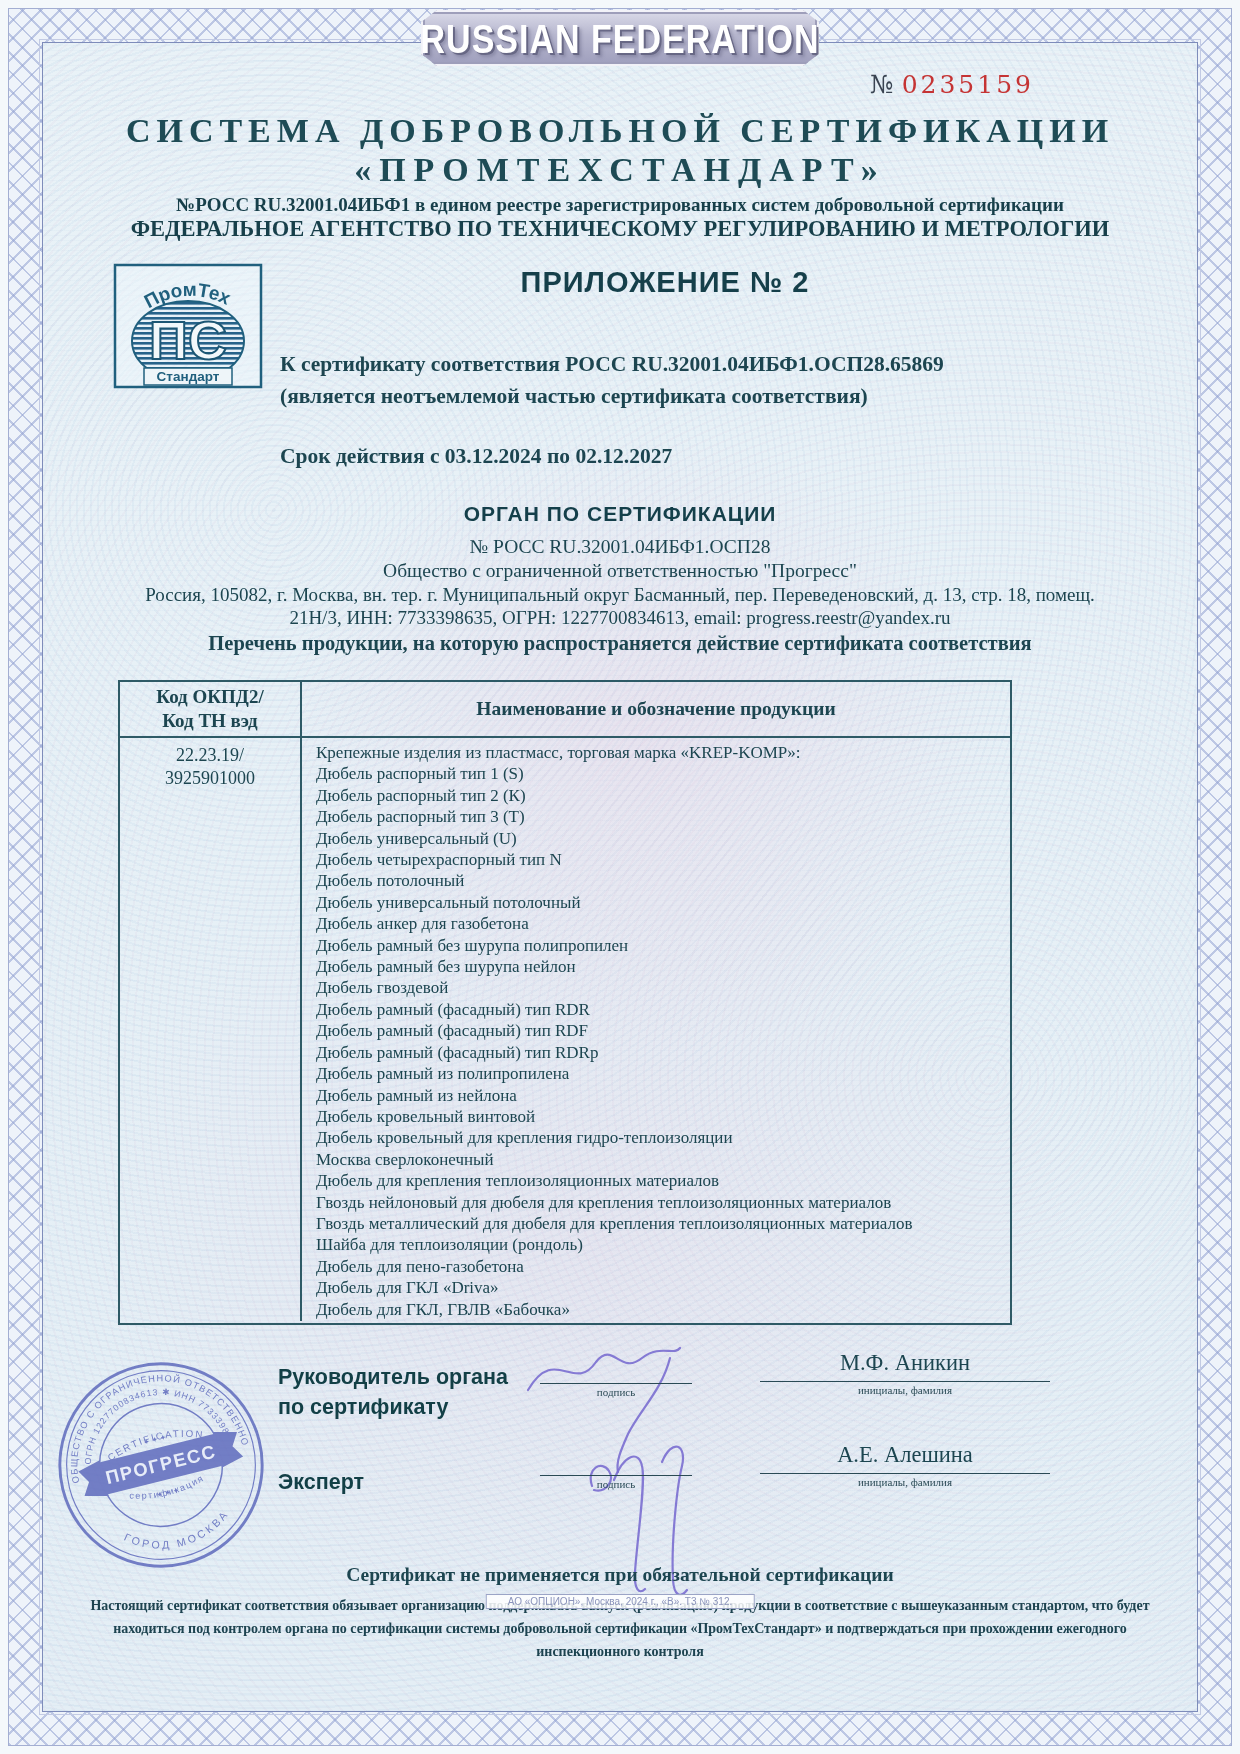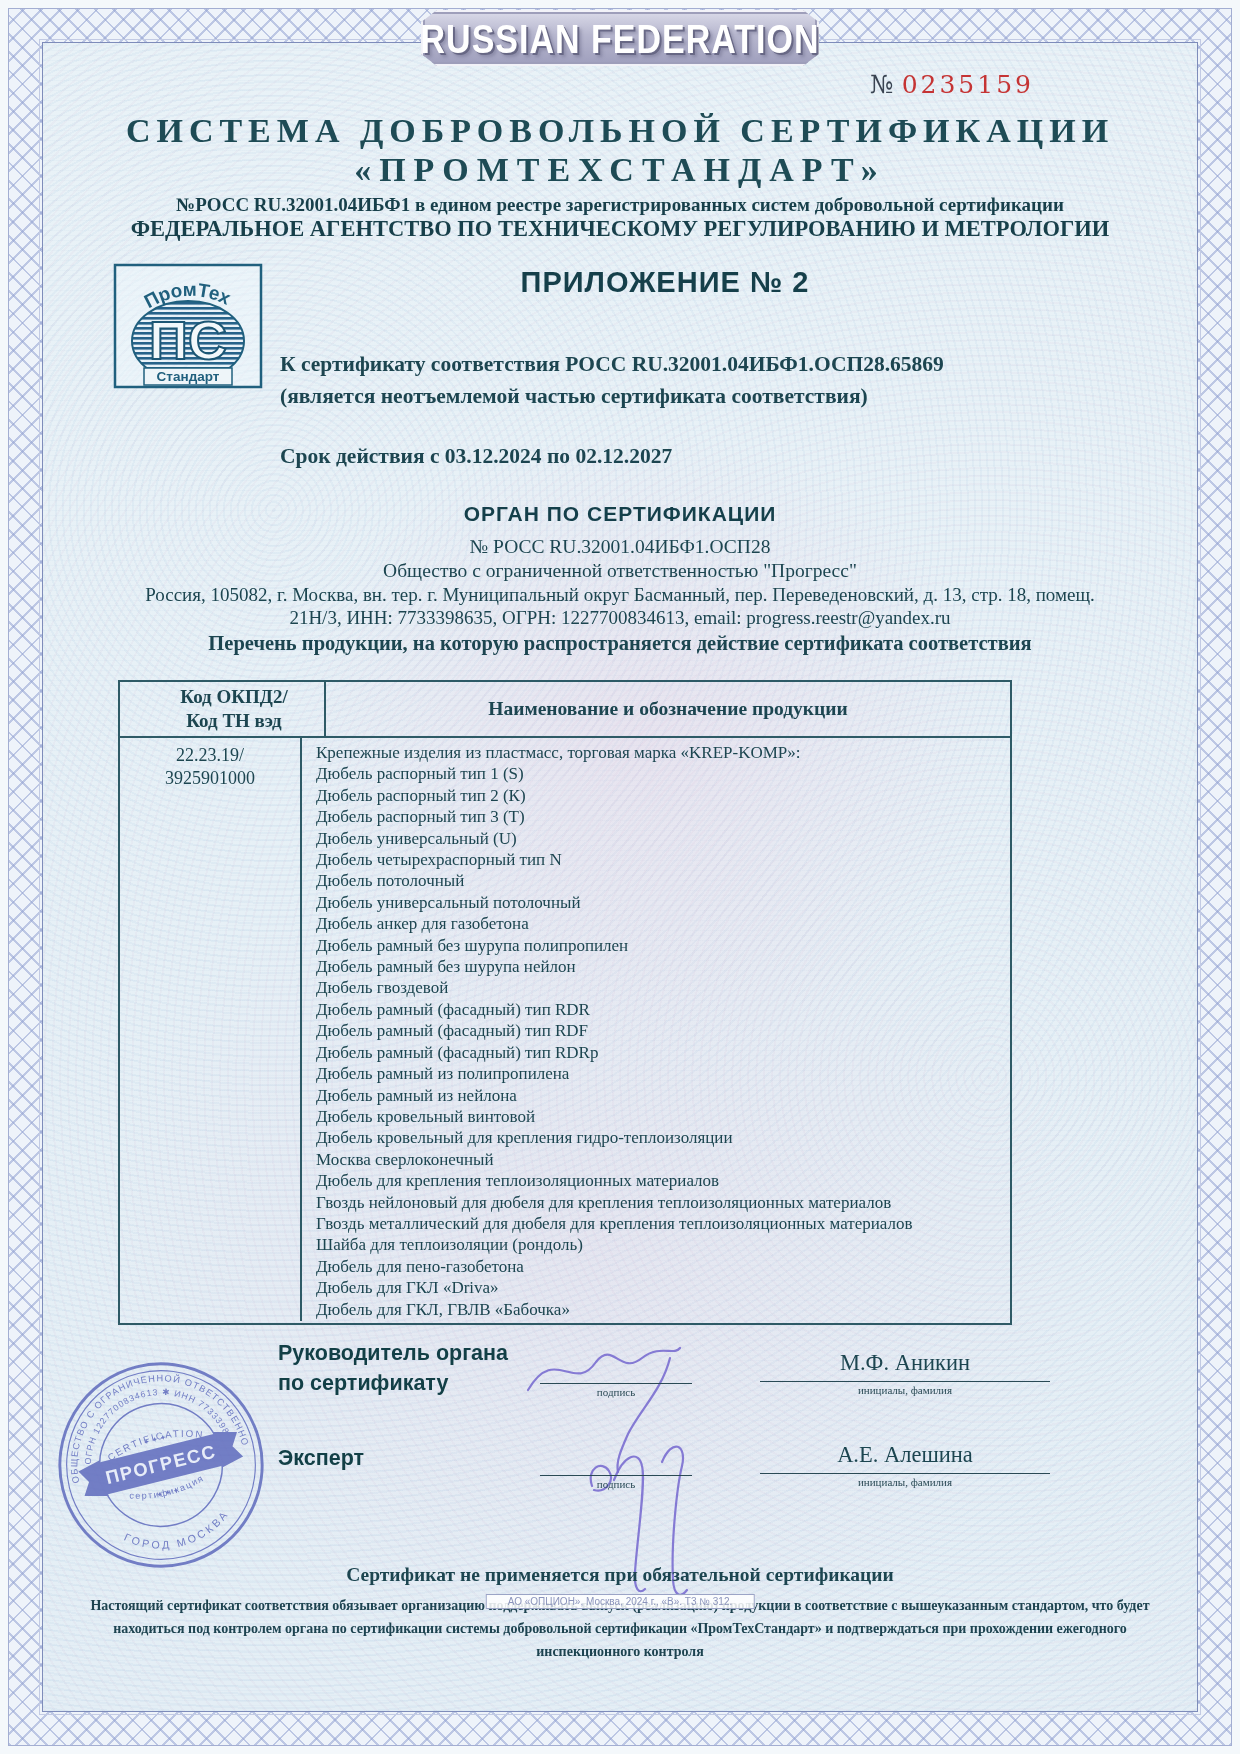--- a/index.html
+++ b/index.html
@@ -74,29 +74,29 @@
   .org-heading { top: 502px; font-family: "Liberation Sans", sans-serif; font-size: 21px; font-weight: 700; letter-spacing: 1px; color: #143f4a; }
   .org-number  { top: 536px; font-size: 19.5px; }
   .org-name    { top: 560px; font-size: 19.5px; }
   .addr1       { top: 584px; font-size: 19px; }
   .addr2       { top: 607px; font-size: 19px; }
   .products-heading { top: 632px; font-size: 20.5px; font-weight: 700; }
 
   
   .table { left: 118px; top: 680px; width: 894px; height: 645px; border: 2px solid #2e5a66; }
   .thead { display: flex; height: 56px; border-bottom: 2px solid #2e5a66; }
-  .th1 { width: 182px; border-right: 2px solid #2e5a66; display: flex; flex-direction: column; justify-content: center; text-align: center; font-weight: 700; font-size: 19px; line-height: 24px; margin-left: 24px; }
+  .th1 { width: 182px; border-right: 2px solid #2e5a66; display: flex; flex-direction: column; justify-content: center; text-align: center; font-weight: 700; font-size: 19px; line-height: 24px; }
   .th2 { flex: 1; display: flex; align-items: center; justify-content: center; font-weight: 700; font-size: 19.5px; }
   .tbody { display: flex; height: calc(100% - 58px); }
   .td1 { width: 182px; border-right: 2px solid #2e5a66; text-align: center; font-size: 18px; line-height: 23px; padding-top: 6px; }
   .td2 { flex: 1; padding: 4px 8px 0 14px; font-size: 17px; }
   .products div { line-height: 21.4px; white-space: nowrap; }
 
   
-  .role { font-family: "Liberation Sans", sans-serif; font-size: 21.5px; font-weight: 700; color: #123f46; }
+  .role { font-family: "Liberation Sans", sans-serif; font-size: 21.5px; font-weight: 700; color: #123f46; margin-top: 24px; }
   .role1a { left: 278px; top: 1341px; }
   .role1b { left: 278px; top: 1371px; }
   .role2  { left: 278px; top: 1446px; }
   .sigline { width: 152px; border-top: 1.5px solid #2a4a55; }
   .sigline1 { left: 540px; top: 1383px; }
   .sigline2 { left: 540px; top: 1475px; }
   .smallcap { font-size: 11px; color: #2a4a55; text-align: center; width: 152px; }
   .cap1 { left: 540px; top: 1386px; }
   .cap2 { left: 540px; top: 1478px; }
   .name { width: 290px; text-align: center; font-size: 22.5px; color: #1c4550; }

